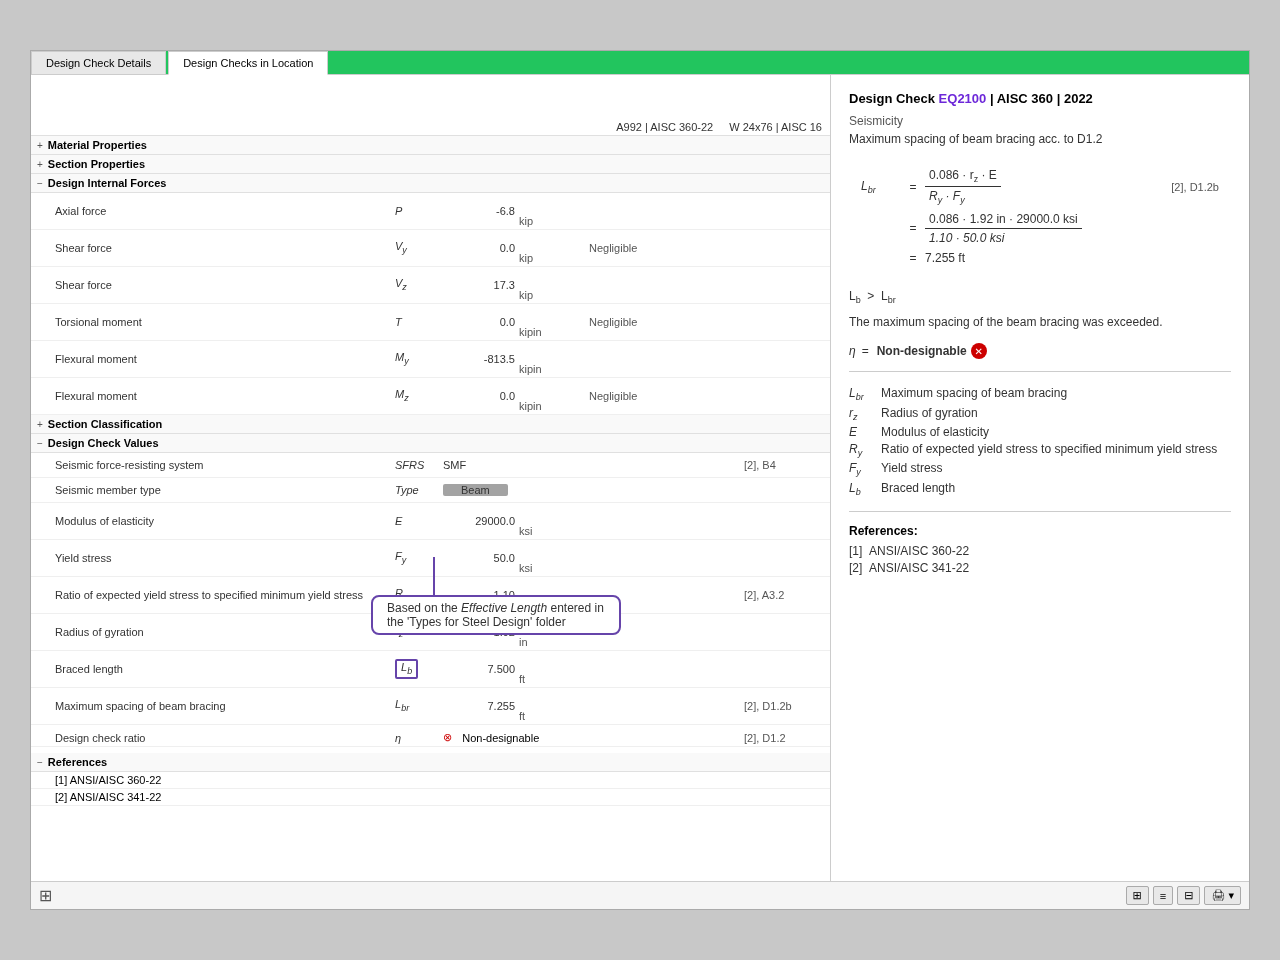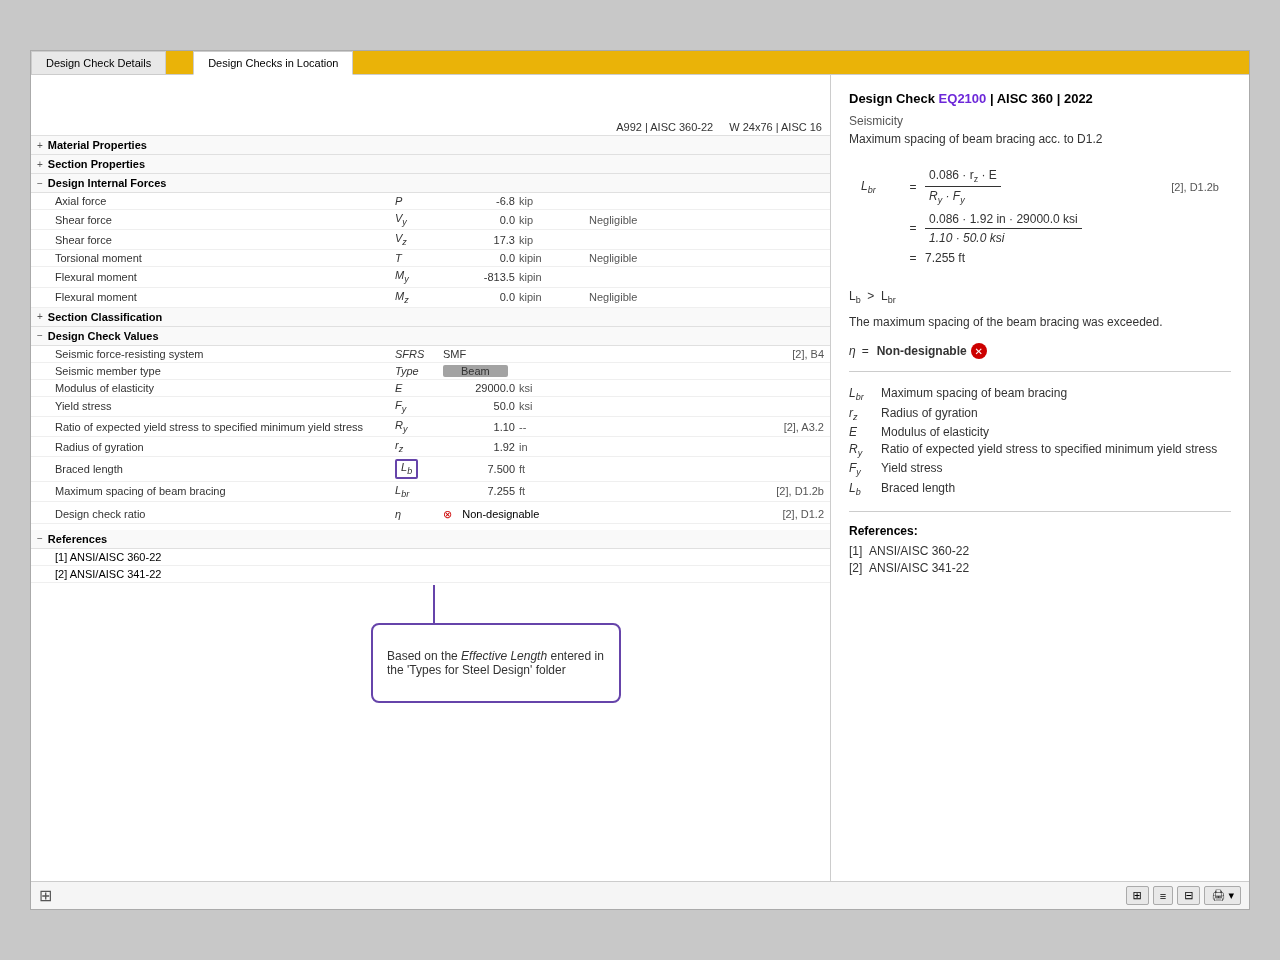--- a/index.html
+++ b/index.html
@@ -18,22 +18,21 @@
       border: 1px solid #aaa;
       width: 1220px;
       min-height: 860px;
       display: flex;
       flex-direction: column;
       margin: 40px auto;
     }
     .tabs-bar {
       display: flex;
       border-bottom: 1px solid #ccc;
-      background: #eab308;
-      gap: 25px;
+      background: #22c55e;
     }
     .tab {
       padding: 5px 14px;
       border: 1px solid #ccc;
       border-bottom: none;
       background: #e8e8e8;
       cursor: pointer;
       font-size: 11px;
       margin-right: 2px;
     }
@@ -59,23 +58,23 @@
     .tree-row {
       display: flex;
       align-items: center;
       padding: 2px 6px 2px 24px;
       border-bottom: 1px solid #efefef;
       font-size: 11px;
     }
     .row-label { flex: 0 0 340px; color: #333; }
     .row-symbol { flex: 0 0 40px; color: #333; font-style: italic; }
     .row-value { flex: 0 0 80px; text-align: right; color: #333; }
-    .row-unit { flex: 0 0 50px; color: #555; margin-left: 4px; }
+    .row-unit { flex: 0 0 50px; color: #555; margin-left: 4px; margin-top: 20px; }
     .row-note { flex: 1; color: #555; margin-left: 20px; }
-    .row-ref { flex: 0 0 80px; color: #555; text-align: right; }
+    .row-ref { flex: 0 0 80px; color: #555; }
     .section-header-row {
       display: flex;
       align-items: center;
       padding: 3px 6px;
       background: #f9f9f9;
       border-bottom: 1px solid #e0e0e0;
       cursor: pointer;
     }
     .section-header-row .expander {
       margin-right: 5px;
@@ -114,25 +113,25 @@
       border-radius: 2px;
     }
     .error-icon {
       color: #cc0000;
       margin-right: 4px;
     }
     
     .callout {
       position: absolute;
       left: 340px;
-      top: 548px;
+      top: 520px;
       background: #fff;
       border: 2px solid #6644aa;
       border-radius: 8px;
-      padding: 24px 14px;
+      padding: 4px 14px;
       font-size: 12px;
       color: #333;
       width: 250px;
       z-index: 10;
     }
     .callout em {
       font-style: italic;
     }
     .callout::before {
       content: '';

